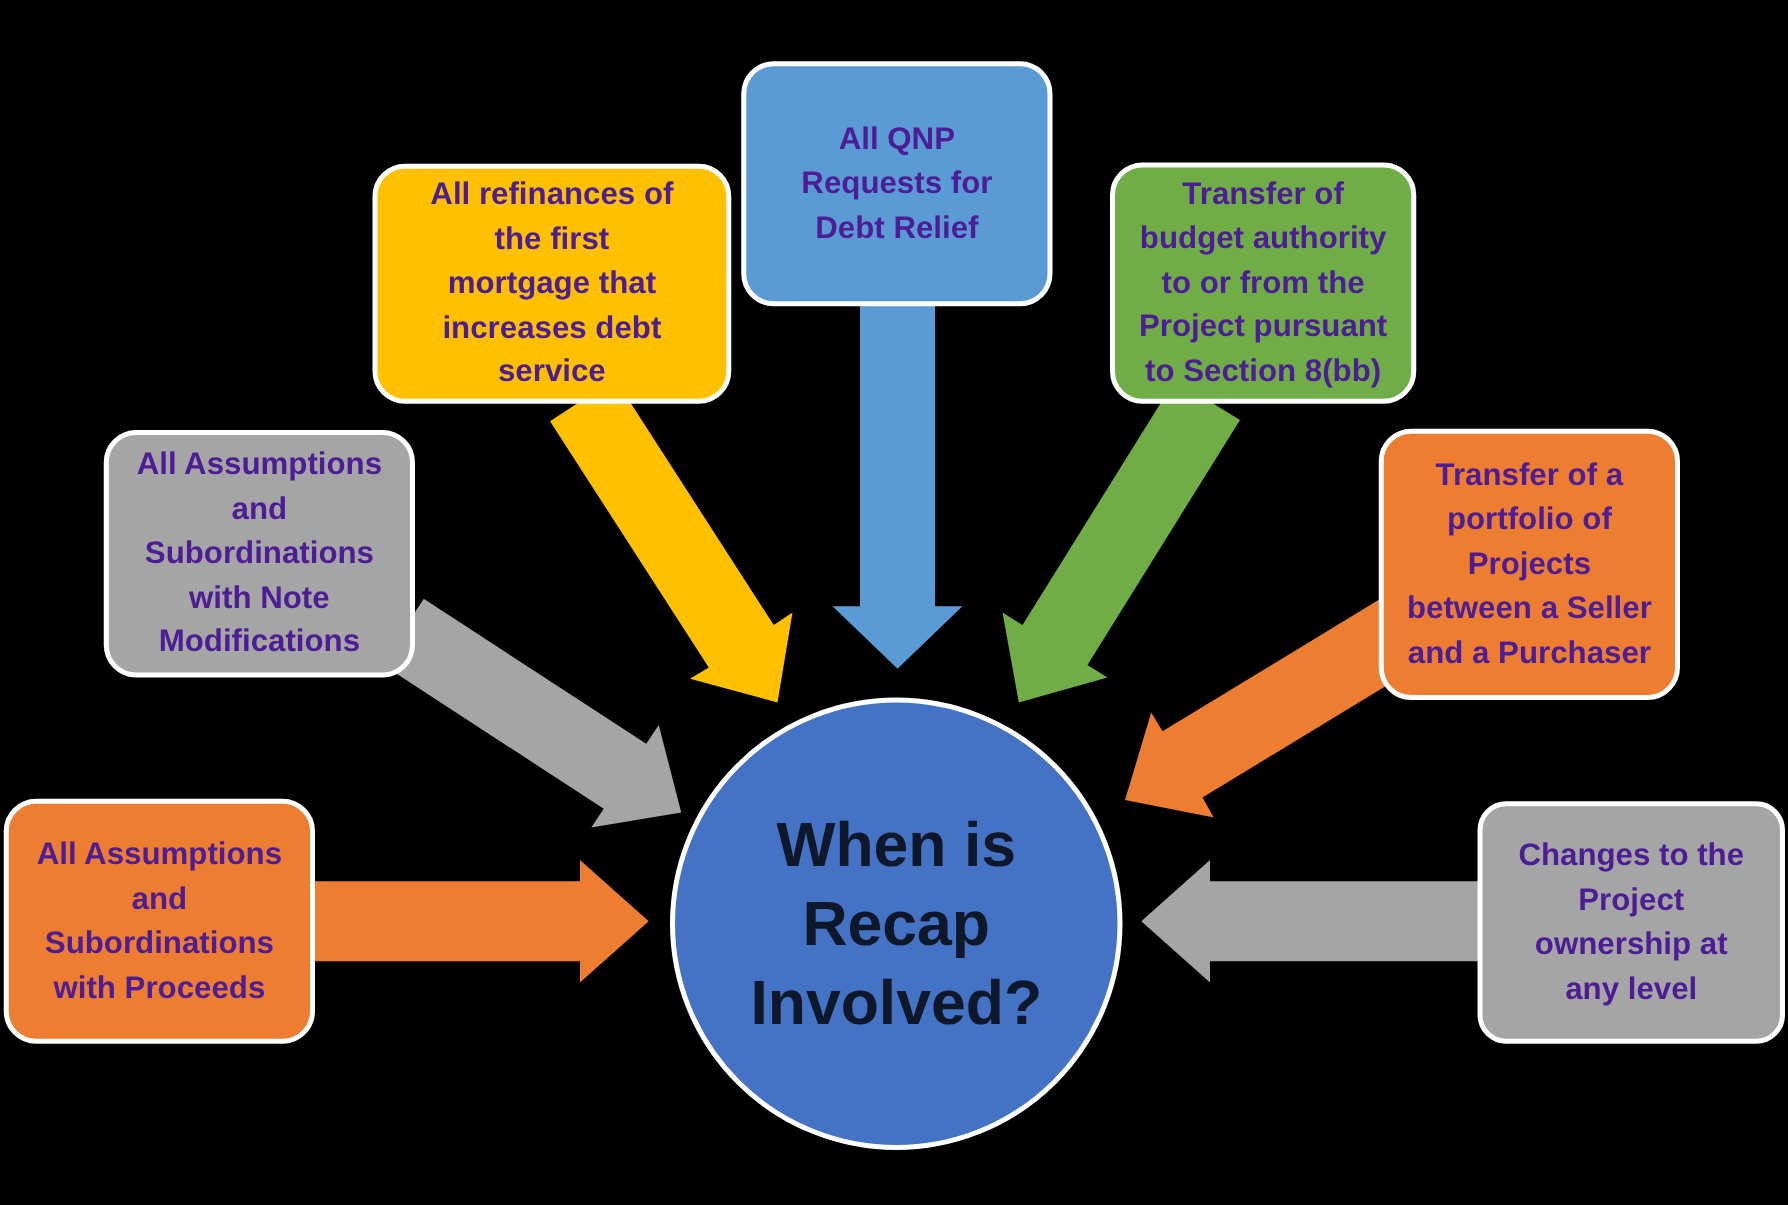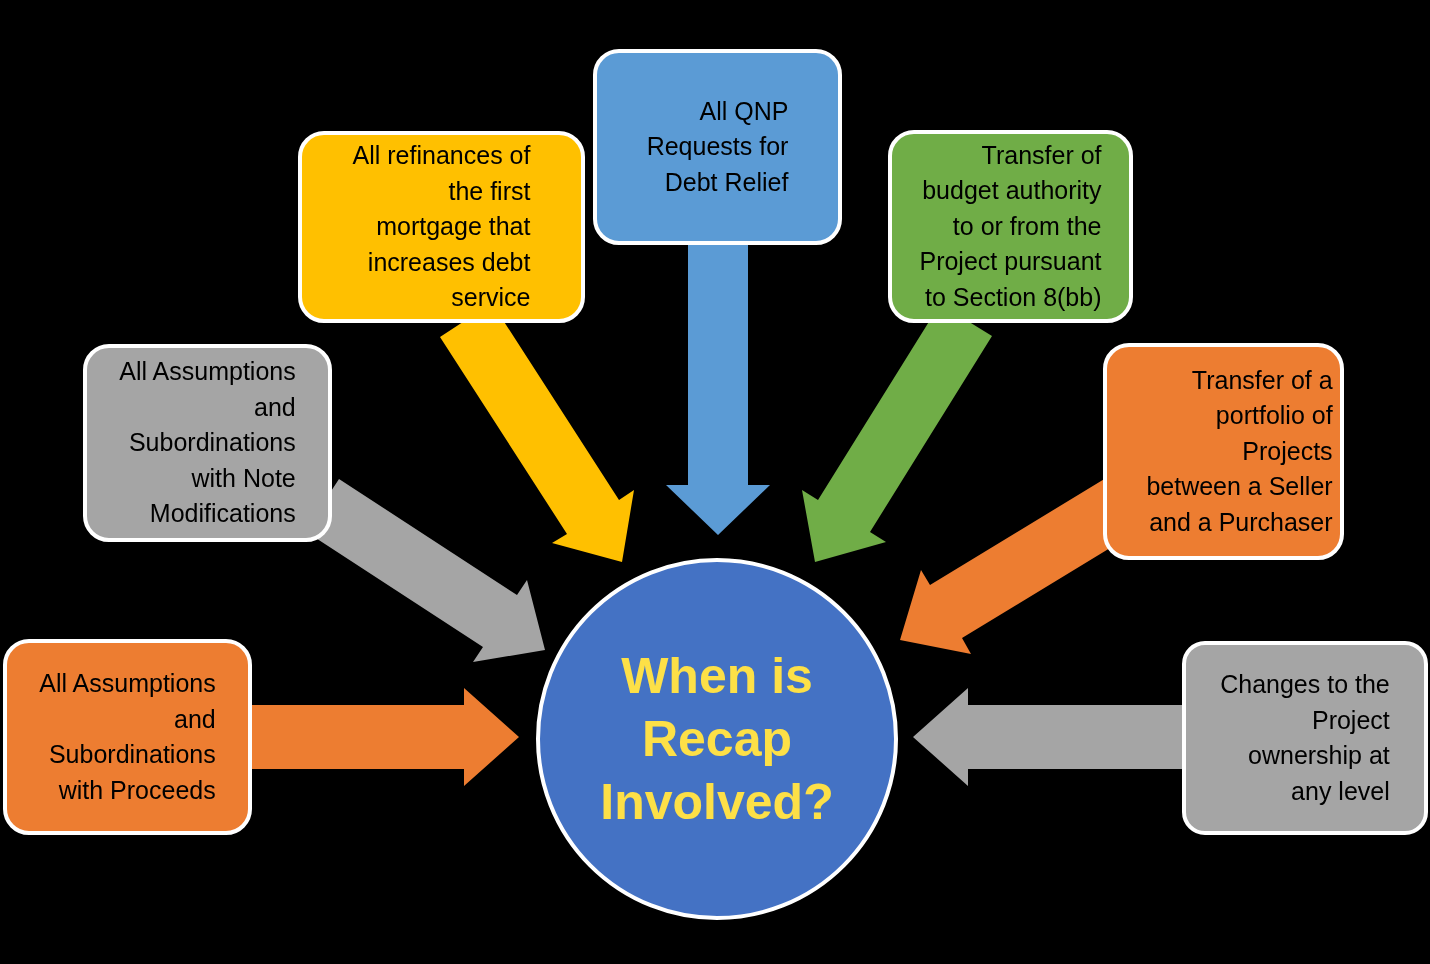--- a/index.html
+++ b/index.html
@@ -10,22 +10,22 @@
     overflow:hidden;
     font-family:"Liberation Sans", sans-serif;
   }
   #arrows{position:absolute;left:0;top:0;z-index:1;}
   .node{
     position:absolute;
     box-sizing:border-box;
     border:4px solid #fff;
     border-radius:26px;
     display:flex;align-items:center;justify-content:center;
-    text-align:right;
-    color:#000000;font-weight:400;font-size:25px;line-height:1.42;
+    text-align:center;
+    color:#4c1d95;font-weight:700;font-size:25px;line-height:1.42;
     white-space:pre-line;
     padding:6px 4px;
     z-index:2;
   }
   .bg-yellow{background:#FFC000;}
   .bg-blue{background:#5B9BD5;}
   .bg-green{background:#70AD47;}
   .bg-gray{background:#A5A5A5;}
   .bg-orange{background:#ED7D31;}
   .fill-yellow{fill:#FFC000;}
@@ -34,30 +34,30 @@
   .fill-gray{fill:#A5A5A5;}
   .fill-orange{fill:#ED7D31;}
   #center-circle{
     position:absolute;left:536px;top:558px;
     width:362px;height:362px;
     box-sizing:border-box;
     background:#4472C4;
     border:4px solid #fff;border-radius:50%;
     display:flex;align-items:center;justify-content:center;
     text-align:center;
-    color:#fde047;font-weight:700;font-size:50px;line-height:1.26;
+    color:#0f172a;font-weight:700;font-size:50px;line-height:1.26;
     white-space:pre-line;
     z-index:2;
   }
   
   #node-refinances        {left:298px; top:131px; width:287px; height:192px;}
   #node-qnp               {left:593px; top:49px;  width:249px; height:196px;}
   #node-budget-authority  {left:888px; top:130px; width:245px; height:193px;}
   #node-note-modifications{left:83px;  top:344px; width:249px; height:198px;}
-  #node-portfolio         {left:1103px;top:343px; width:241px; height:217px;padding-left:36px;}
+  #node-portfolio         {left:1103px;top:343px; width:241px; height:217px;}
   #node-proceeds          {left:3px;   top:639px; width:249px; height:196px;}
   #node-ownership         {left:1182px;top:641px; width:246px; height:194px;border-radius:23px;}
 </style>
 </head>
 <body>
 
 <div id="stage">
 
   <svg id="arrows" width="1430" height="964" viewBox="0 0 1430 964">
     <polygon class="fill-yellow" points="492,303 619,500 634,490 622,562 552,543 567,534 440,337" fill="#FFC000"></polygon>

